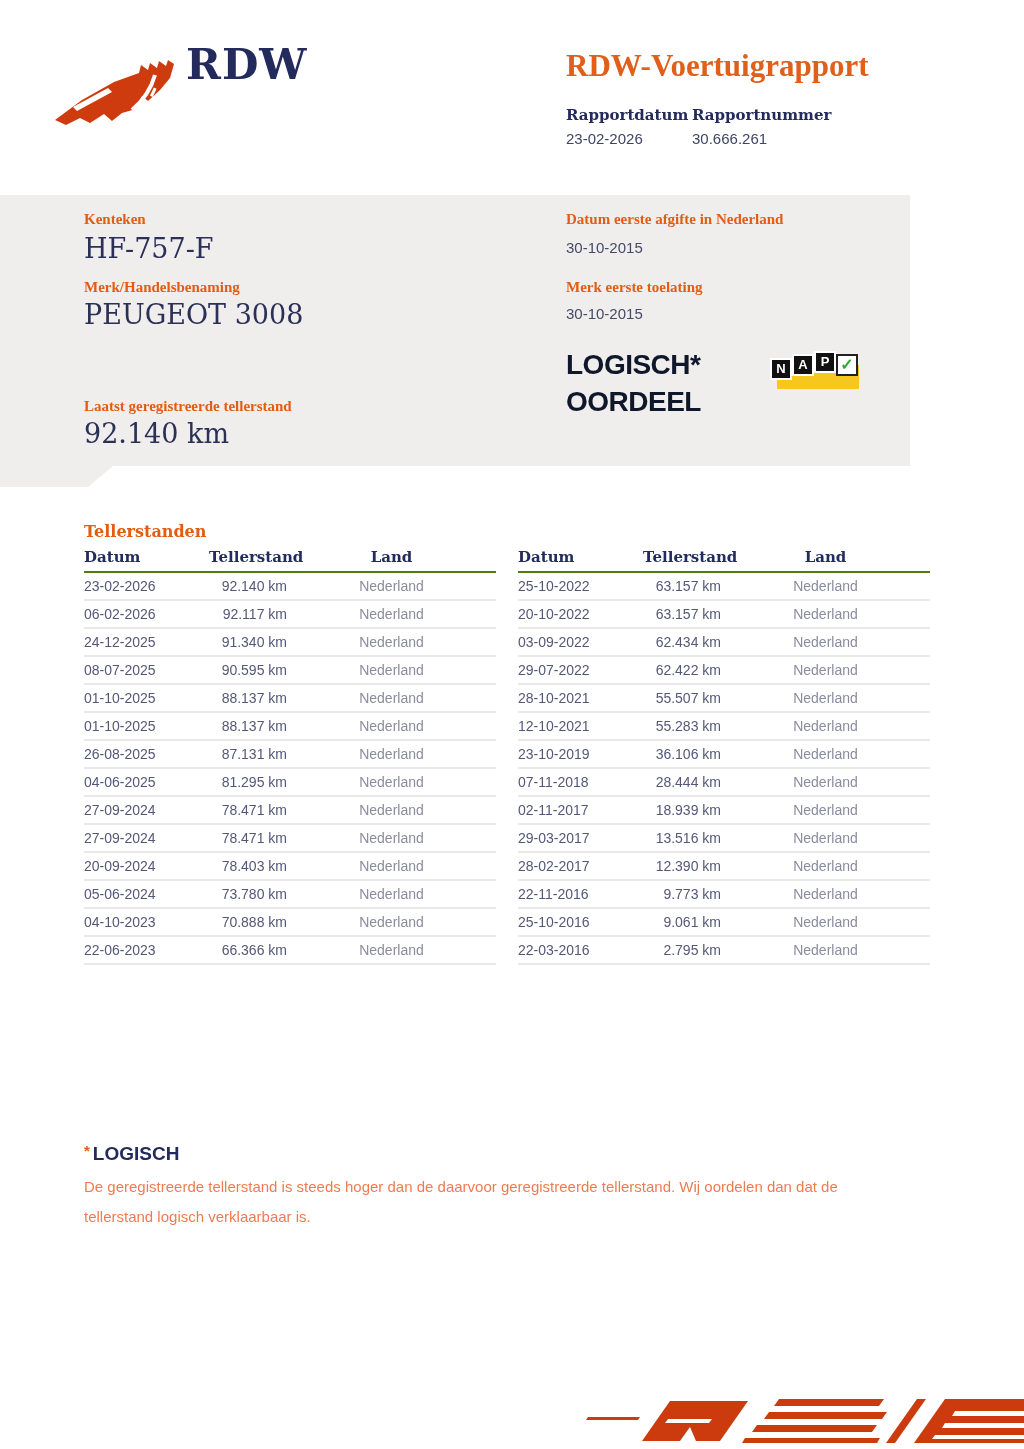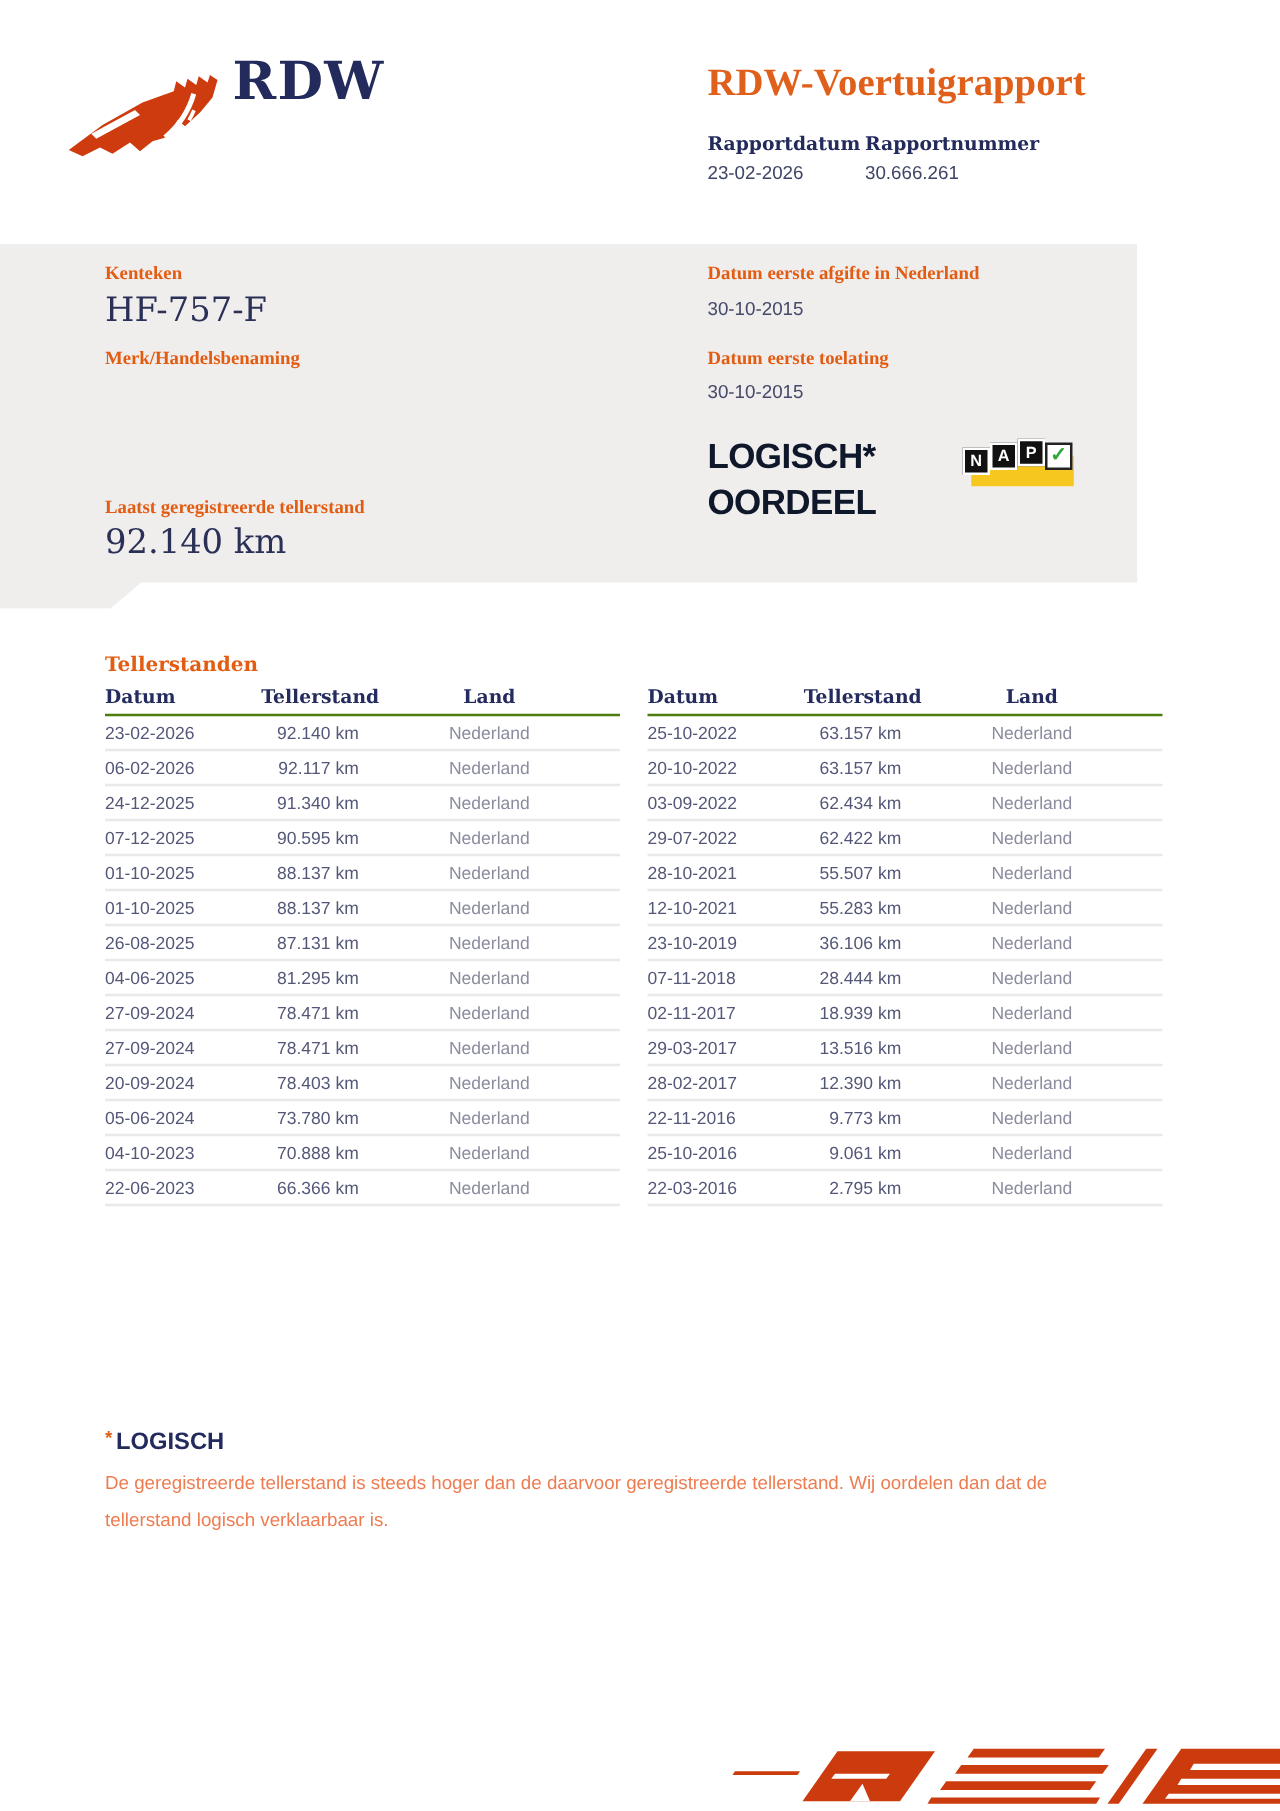--- a/index.html
+++ b/index.html
@@ -86,26 +86,27 @@
   <div class="doc-title">RDW-Voertuigrapport</div>
   <div class="meta-label ml1">Rapportdatum</div>
   <div class="meta-label ml2">Rapportnummer</div>
   <div class="meta-value mv1">23-02-2026</div>
   <div class="meta-value mv2">30.666.261</div>
 
   <div class="panel">
     <div class="olabel" style="left:84px; top:16px;">Kenteken</div>
     <div class="bigval" style="left:84px; top:38px;">HF-757-F</div>
     <div class="olabel" style="left:84px; top:84px;">Merk/Handelsbenaming</div>
+    <div class="bigval" style="left:84px; top:104px;">PEUGEOT 3008</div>
     <div class="olabel" style="left:84px; top:203px;">Laatst geregistreerde tellerstand</div>
     <div class="bigval" style="left:84px; top:223px;">92.140 km</div>
 
     <div class="olabel" style="left:566px; top:16px;">Datum eerste afgifte in Nederland</div>
     <div class="smallval" style="left:566px; top:44px;">30-10-2015</div>
-    <div class="olabel" style="left:566px; top:84px;">Datum eerste toelating</div>
+    <div class="olabel" style="left:566px; top:84px;">Merk eerste toelating</div>
     <div class="smallval" style="left:566px; top:110px;">30-10-2015</div>
 
     <div class="oordeel" style="top:154px;">LOGISCH*</div>
     <div class="oordeel" style="top:191px;">OORDEEL</div>
 
     <div class="nap">
       <div class="nap-yellow"></div>
       <div class="nap-tile nap-n">N</div>
       <div class="nap-tile nap-a">A</div>
       <div class="nap-tile nap-p">P</div>
@@ -131,21 +132,21 @@
             <span class="tcell datum">06-02-2026</span>
             <span class="tcell tellerstand">92.117 km</span>
             <span class="tcell land">Nederland</span>
           </div>
           <div class="trow">
             <span class="tcell datum">24-12-2025</span>
             <span class="tcell tellerstand">91.340 km</span>
             <span class="tcell land">Nederland</span>
           </div>
           <div class="trow">
-            <span class="tcell datum">07-12-2025</span>
+            <span class="tcell datum">08-07-2025</span>
             <span class="tcell tellerstand">90.595 km</span>
             <span class="tcell land">Nederland</span>
           </div>
           <div class="trow">
             <span class="tcell datum">01-10-2025</span>
             <span class="tcell tellerstand">88.137 km</span>
             <span class="tcell land">Nederland</span>
           </div>
           <div class="trow">
             <span class="tcell datum">01-10-2025</span>

